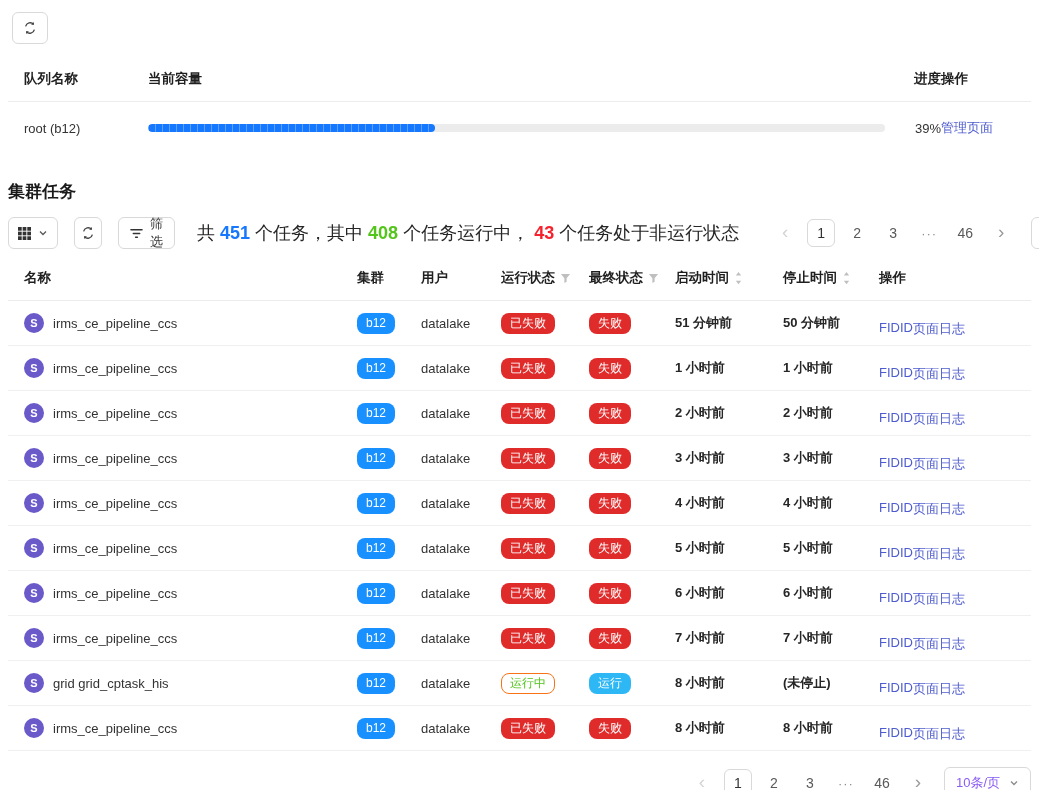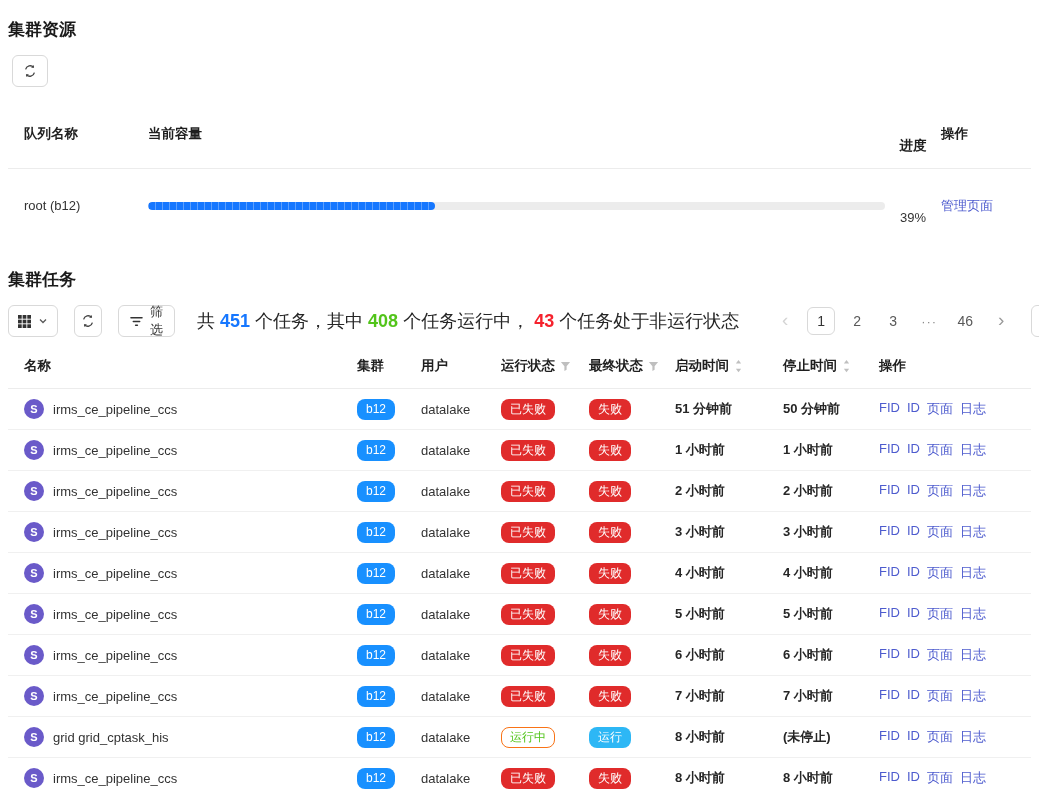--- a/index.html
+++ b/index.html
@@ -34,21 +34,21 @@
     grid-template-columns:124px 1fr 56px 90px;
     align-items:center;
     padding-left:16px;
   }
   .res-header{
     padding-top:8px;padding-bottom:13px;
     border-bottom:1px solid #ececec;
     font-size:13.5px;font-weight:600;color:#1f1f1f;
   }
   .res-row{padding-top:17px;padding-bottom:17px;}
-  .col-right{text-align:center;margin-top:24px;}
+  .col-right{text-align:right;}
   .progress-track{height:8px;background:#ececec;border-radius:4px;overflow:hidden;}
   .progress-fill{
     height:100%;border-radius:4px;background:var(--blue);
     background-image:repeating-linear-gradient(90deg,rgba(255,255,255,.3) 0 1px,transparent 1px 7px);
   }
   .link{color:var(--link);cursor:pointer;text-decoration:none;font-size:13px;}
 
   
   .tasks-toolbar{display:flex;align-items:center;gap:16px;margin:4px 0 12px;}
   .btn{
@@ -91,31 +91,30 @@
     width:20px;height:20px;border-radius:50%;background:#6a5ac9;color:#fff;
     display:inline-flex;align-items:center;justify-content:center;
     font-size:11px;font-weight:700;flex:0 0 20px;
   }
   .badge{display:inline-block;padding:3px 9px;border-radius:8px;font-size:12px;line-height:1.25;color:#fff;}
   .b-blue{background:#1890ff;}
   .b-red{background:#e02b2b;}
   .b-cyan{background:#2db7f5;}
   .b-green-outline{background:#fff;color:#52c41a;border:1px solid #f97316;padding:2px 8px;}
   .time-cell{font-weight:700;color:#262626;}
-  .ops-cell{display:flex;gap:7px;}
+  .ops-cell{display:flex;gap:0;margin-top:12px;}
   .footer-bar{display:flex;justify-content:flex-end;align-items:center;gap:12px;margin-top:16px;}
   svg{display:block;}
 </style>
 </head>
 <body>
 
 <div class="page">
 
   <section>
-    <h2 class="section-title">集群资源</h2>
 
     <div class="res-toolbar">
       <button class="icon-btn">
         <span>
           <svg width="14" height="14" viewBox="0 0 16 16" fill="none" stroke="currentColor" stroke-width="1.5">
             <path d="M3 6.2a5.3 5.3 0 0 1 9.2-2.3"></path>
             <path d="M13 9.8a5.3 5.3 0 0 1-9.2 2.3"></path>
             <path d="M12.4 1.2v3.2H9.2z" fill="currentColor" stroke="none"></path>
             <path d="M3.6 14.8v-3.2h3.2z" fill="currentColor" stroke="none"></path>
           </svg>

